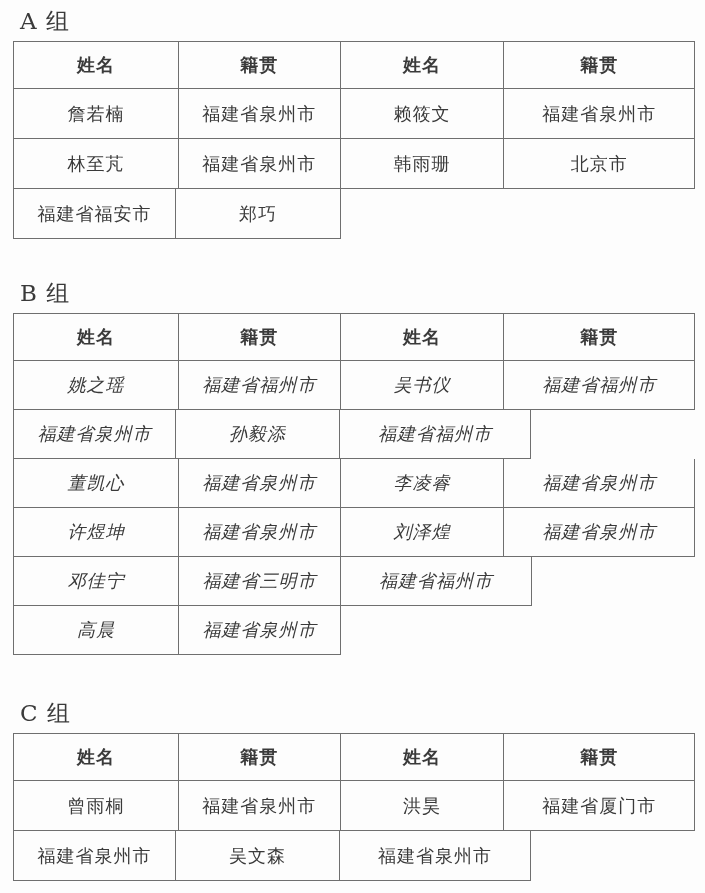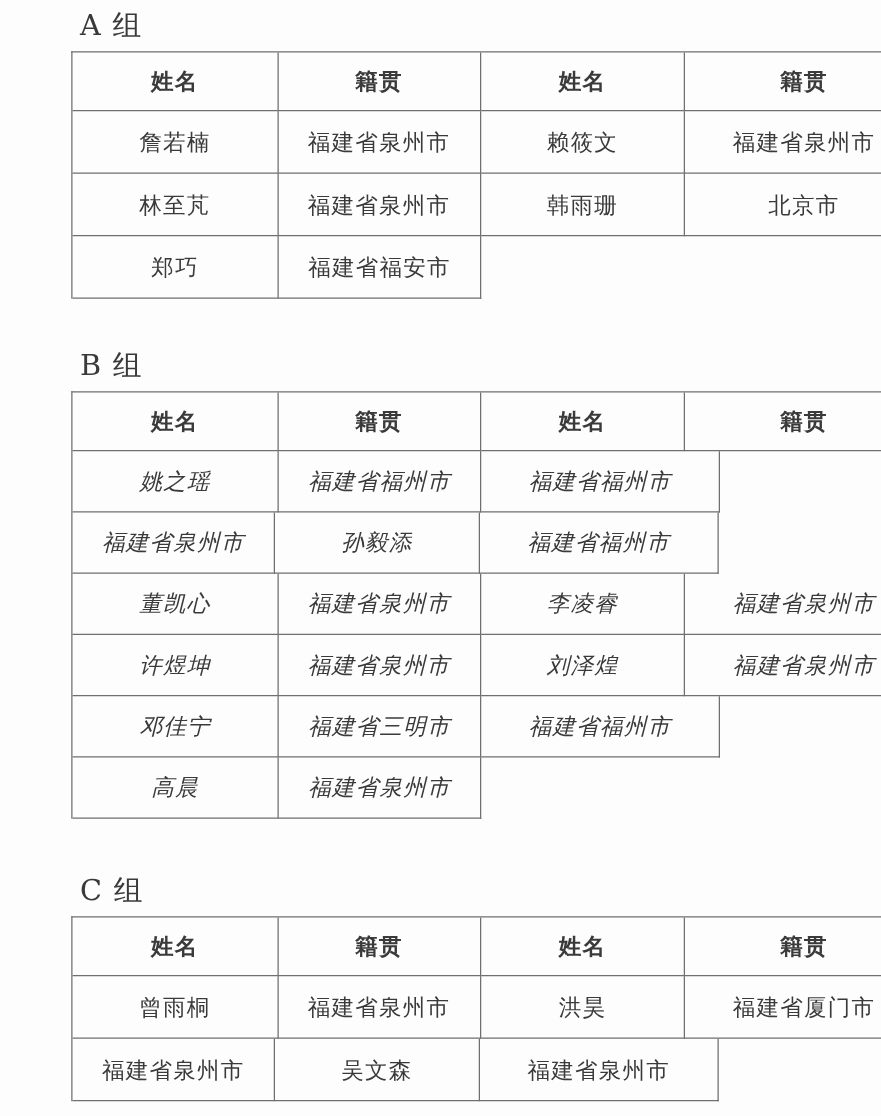--- a/index.html
+++ b/index.html
@@ -10,21 +10,20 @@
   * { margin: 0; padding: 0; box-sizing: border-box; }
   html, body { background: #ffffff; }
   .page {
     position: relative;
     width: 705px;
     height: 893px;
     background: var(--bg);
     color: var(--text);
     font-family: "DejaVu Serif", "Liberation Serif", serif;
     overflow: hidden;
-    padding-left: 44px;
   }
   .group-title {
     font-size: 23px;
     line-height: 28px;
     font-weight: 500;
     letter-spacing: 1px;
   }
   .group-a .group-title { margin: 7px 0 6px 20px; }
   .group-b .group-title { margin: 40px 0 6px 20px; }
   .group-c .group-title { margin: 44px 0 6px 20px; }
@@ -72,37 +71,38 @@
           <div class="cell name-cell c2">赖筱文</div>
           <div class="cell hometown-cell c3">福建省泉州市</div>
         </div>
         <div class="row data-row">
           <div class="cell name-cell c0">林至芃</div>
           <div class="cell hometown-cell c1">福建省泉州市</div>
           <div class="cell name-cell c2">韩雨珊</div>
           <div class="cell hometown-cell c3">北京市</div>
         </div>
         <div class="row data-row">
+          <div class="cell hometown-cell c1">福建省福安市</div>
           <div class="cell name-cell c0">郑巧</div>
-          <div class="cell hometown-cell c1">福建省福安市</div>
         </div>
       </div>
   </section>
   <section class="group group-b">
     <h2 class="group-title">B 组</h2>
     <div class="roster-table">
         <div class="row header-row">
           <div class="cell header-cell c0">姓名</div>
           <div class="cell header-cell c1">籍贯</div>
           <div class="cell header-cell c2">姓名</div>
           <div class="cell header-cell c3">籍贯</div>
         </div>
         <div class="row data-row">
           <div class="cell name-cell c0">姚之瑶</div>
           <div class="cell hometown-cell c1">福建省福州市</div>
+          <div class="cell name-cell c2">吴书仪</div>
           <div class="cell hometown-cell c3">福建省福州市</div>
         </div>
         <div class="row data-row">
           <div class="cell hometown-cell c1">福建省泉州市</div>
           <div class="cell name-cell c2">孙毅添</div>
           <div class="cell hometown-cell c3">福建省福州市</div>
         </div>
         <div class="row data-row">
           <div class="cell name-cell c0">董凯心</div>
           <div class="cell hometown-cell c1">福建省泉州市</div>

